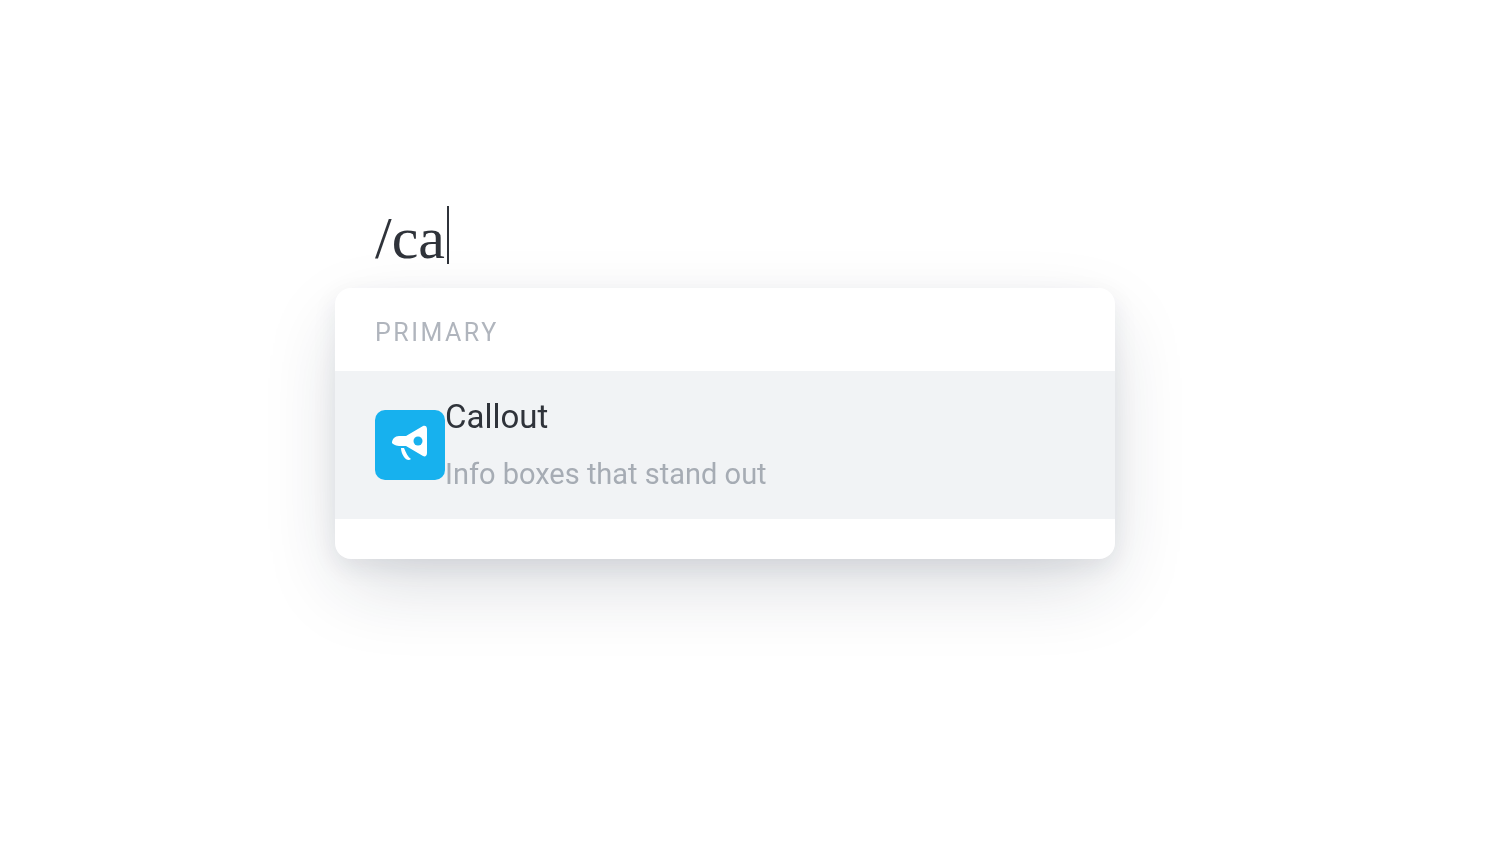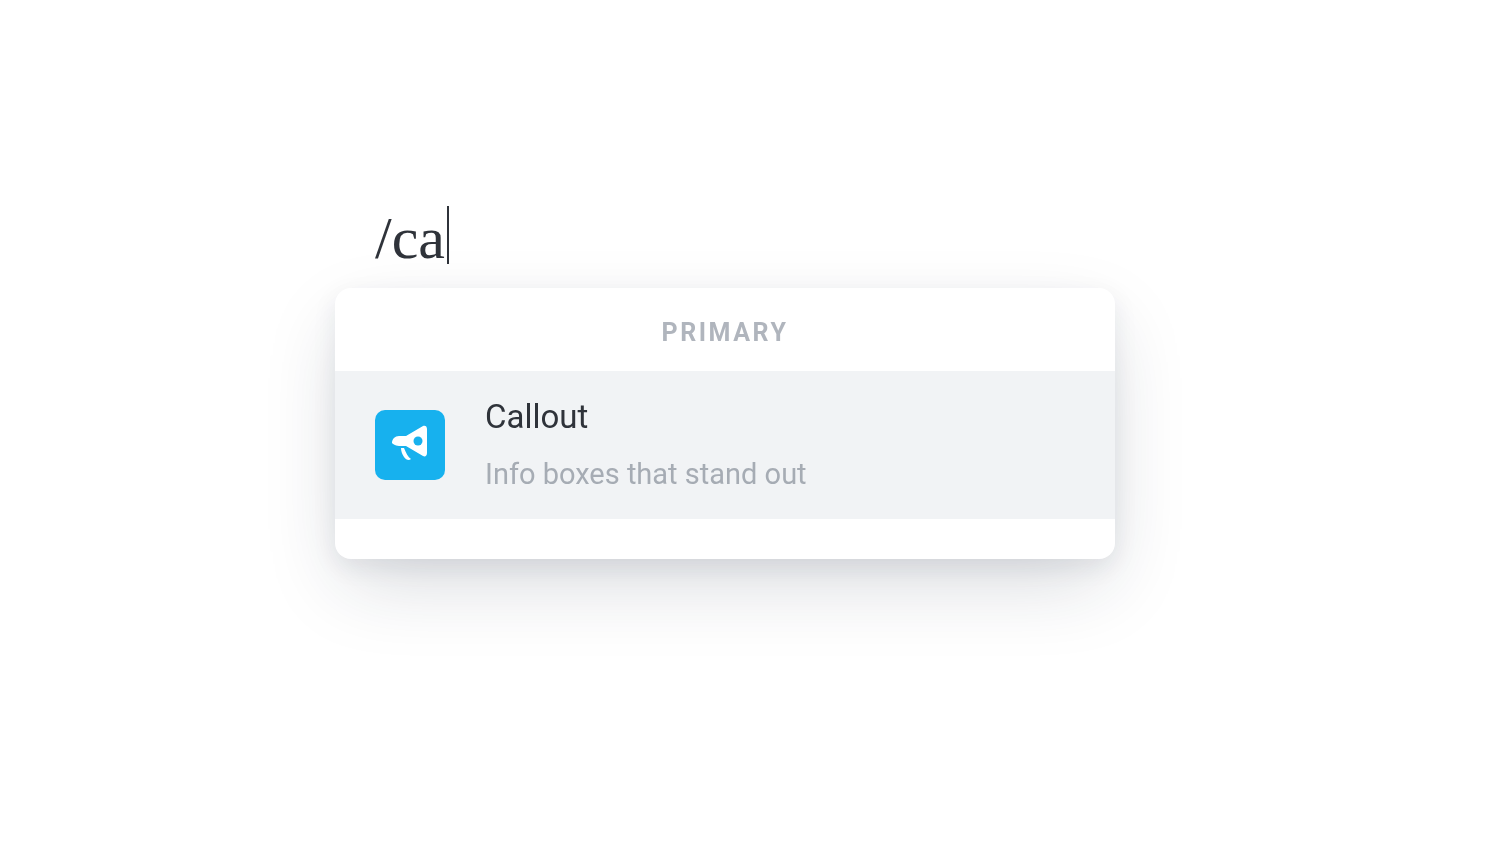--- a/index.html
+++ b/index.html
@@ -52,28 +52,26 @@
     border-radius: 16px;
     box-shadow: 0 30px 80px -10px rgba(30, 40, 60, 0.18), 0 8px 24px rgba(30,40,60,0.08);
     overflow: hidden;
   }
 
   .section-label {
     padding: 30px 40px 24px 40px;
     font-size: 25px;
     letter-spacing: 2.5px;
     color: #b0b5bd;
-    font-weight: 700;
-    text-align: center;
+    font-weight: 400;
   }
 
   .item {
     display: flex;
     align-items: center;
-    gap: 40px;
     padding: 28px 40px;
     background: #f1f3f5;
   }
 
   .item-icon {
     flex: 0 0 auto;
     width: 70px;
     height: 70px;
     border-radius: 10px;
     background: #17b1ee;

